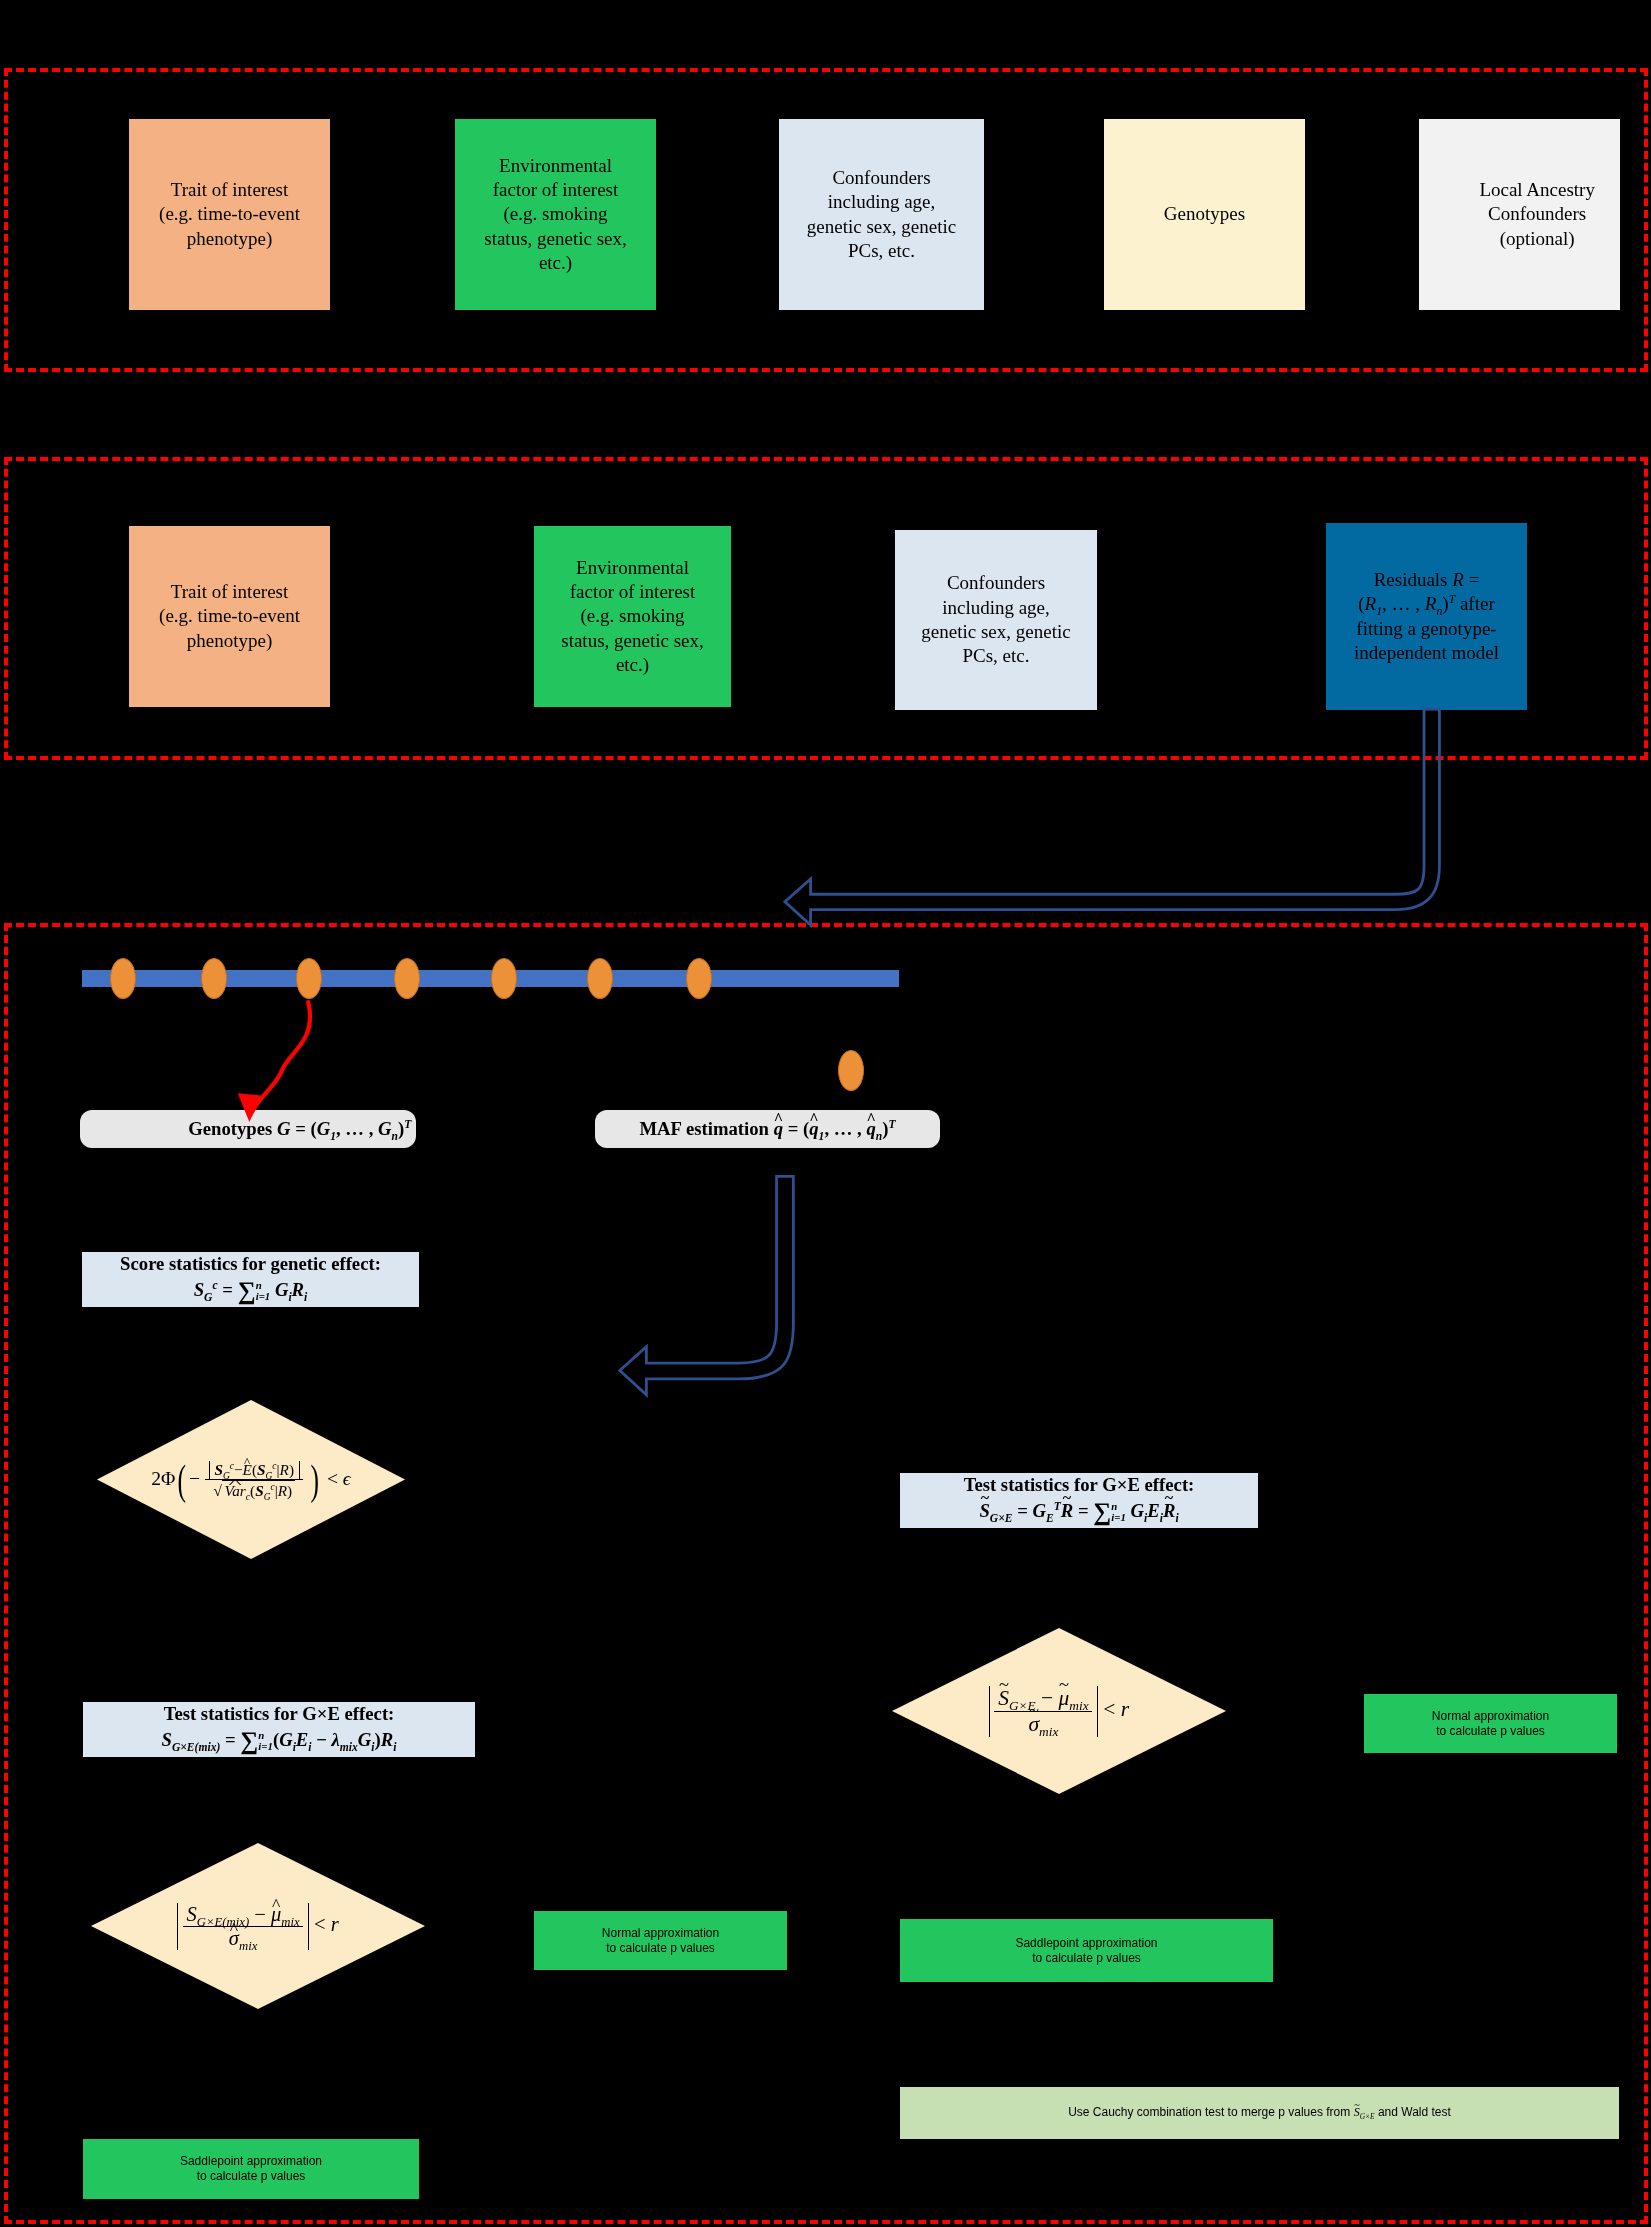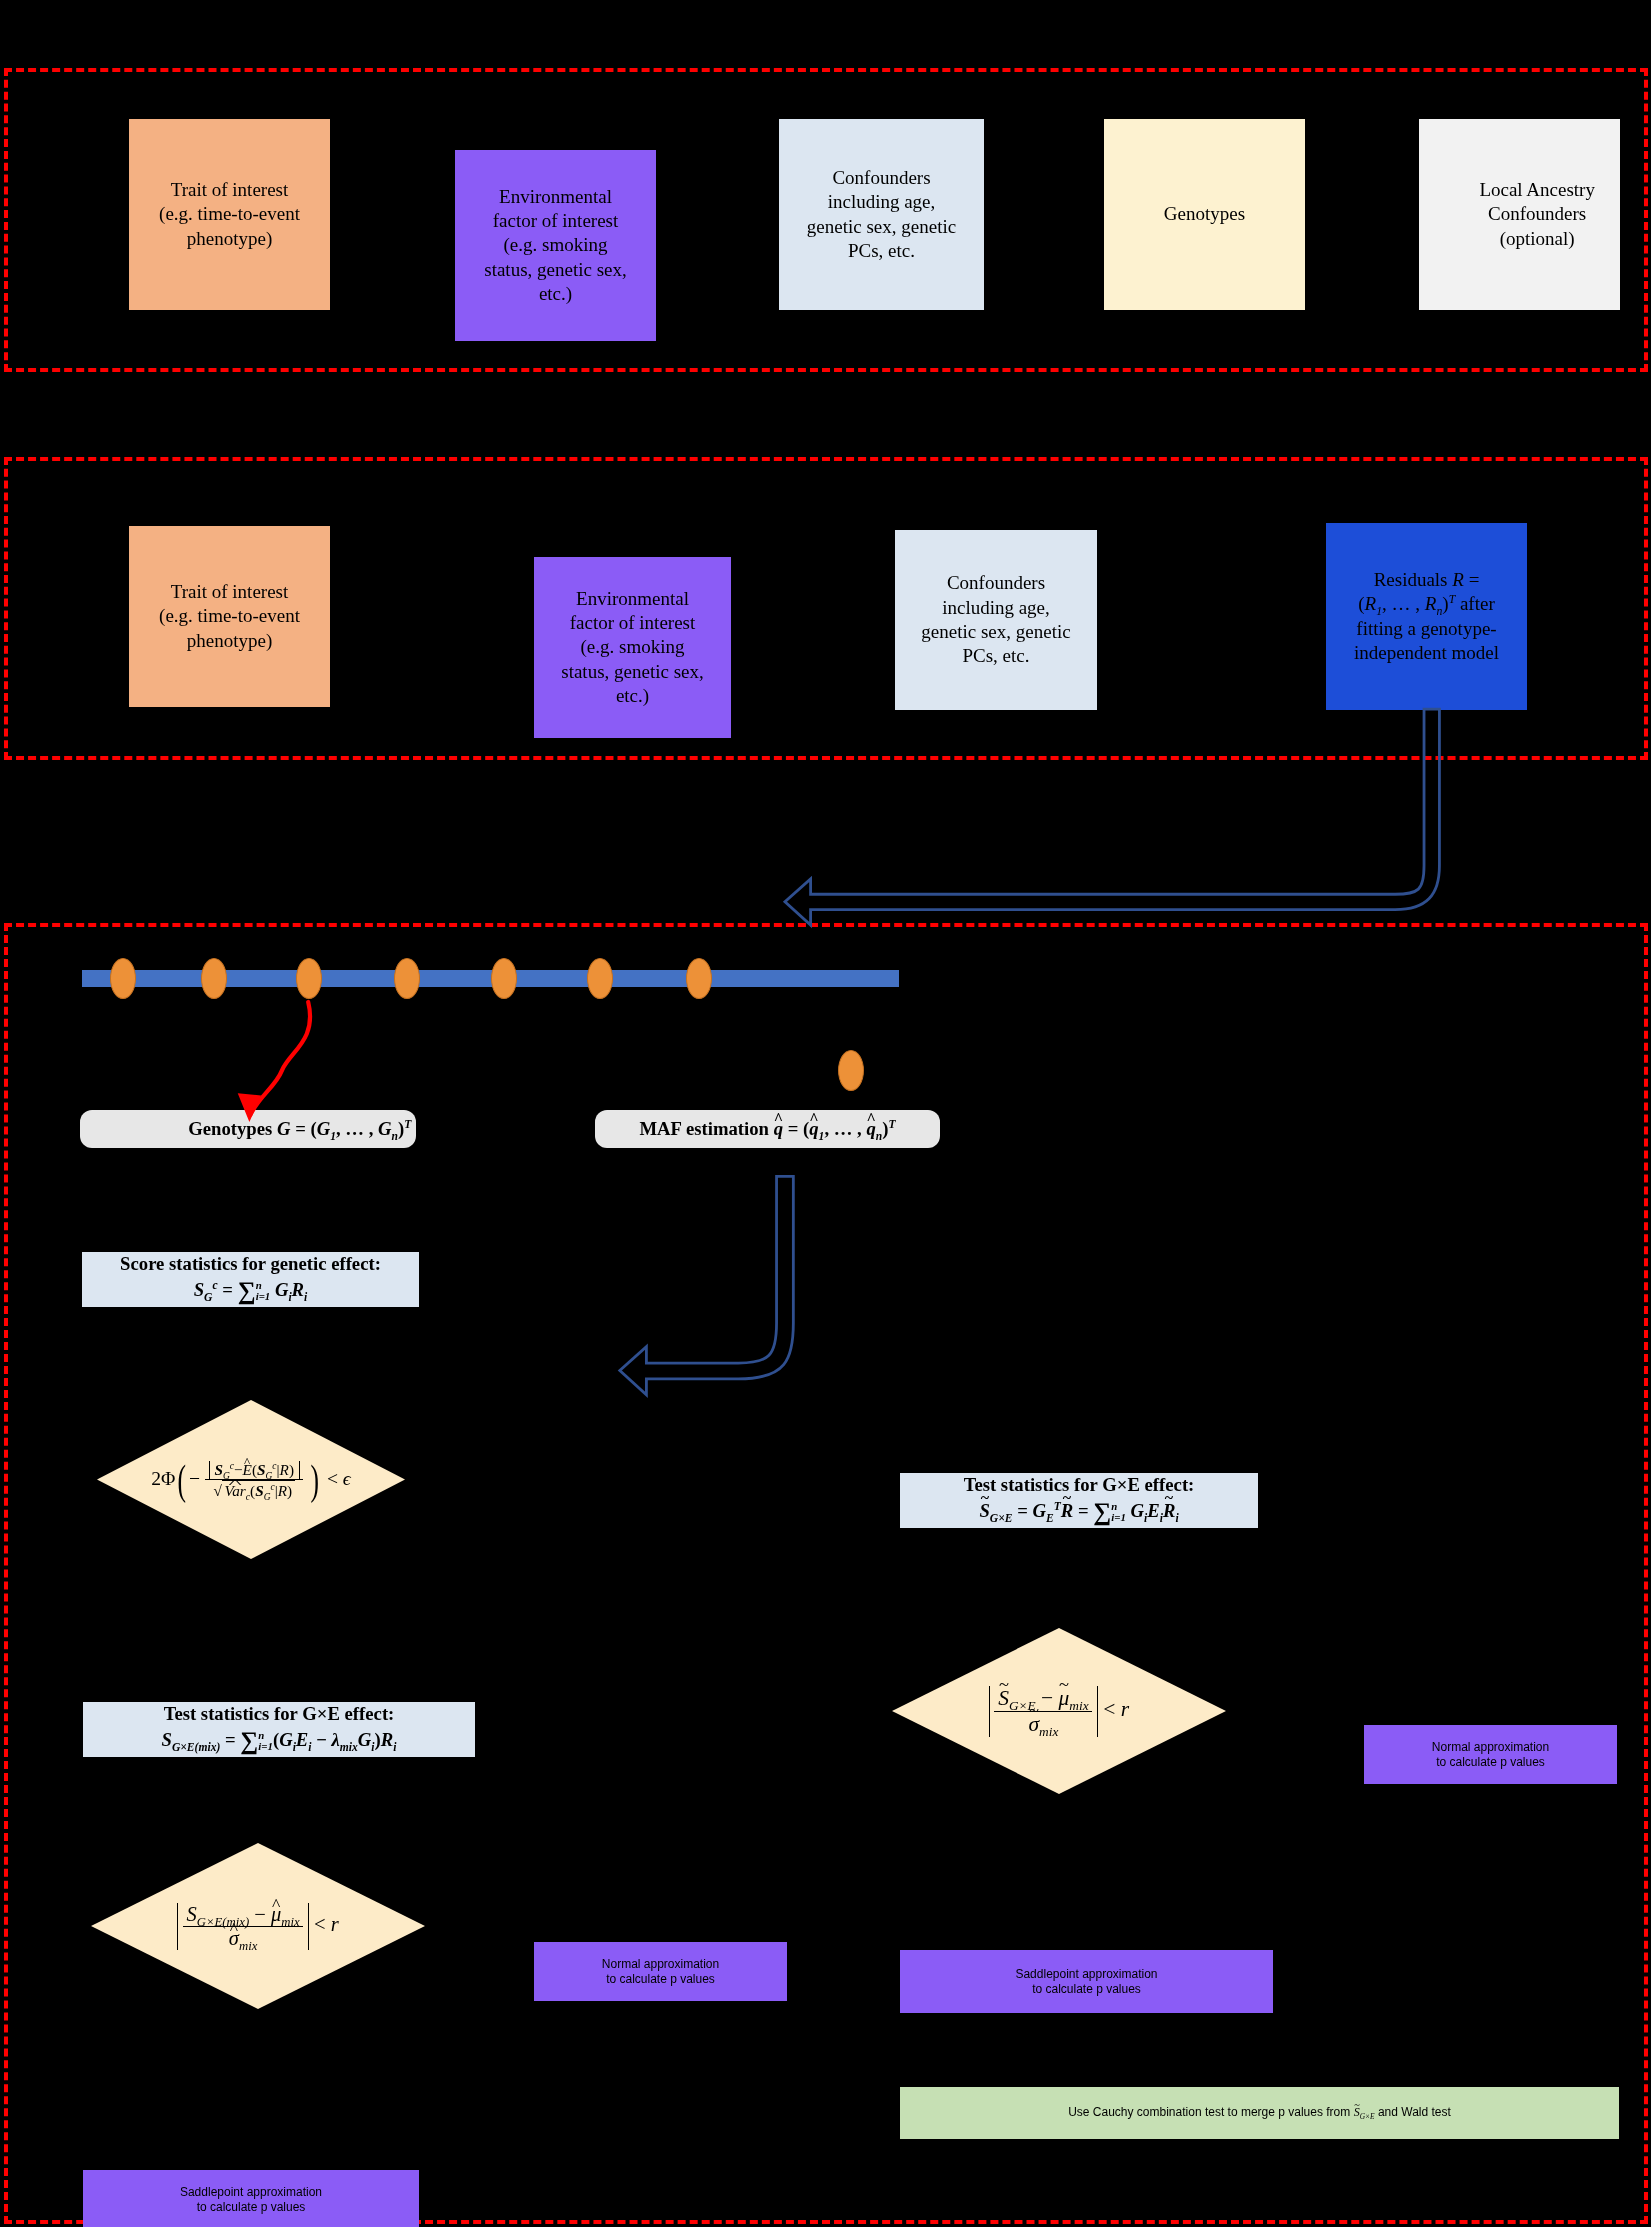--- a/index.html
+++ b/index.html
@@ -38,25 +38,25 @@
     position: absolute;
     box-sizing: border-box;
     display: flex;
     align-items: center;
     justify-content: center;
     text-align: center;
     line-height: 1.28;
     padding: 2.8px 4.7px;
   }
   .box-orange  { background: #F4B183; }
-  .box-green   { background: #8b5cf6; margin-top: 31px; }
+  .box-green   { background: #22c55e; }
   .box-blue    { background: #DCE6F1; }
   .box-cream   { background: #FDF2D0; }
   .box-white   { background: #F2F2F2; }
-  .box-peach   { background: #1d4ed8; }
+  .box-peach   { background: #0369a1; }
   .box-gray    { background: #E7E7E7; border-radius: 12px; }
   .box-lgreen  { background: #C6E0B4; }
 
   .t-serif  { font-family: "Liberation Serif", serif; }
   .t-bold   { font-weight: bold; }
   .t-sans   { font-family: "Liberation Sans", sans-serif; }
 
   .fs-base  { font-size: 19px; }
   .fs-form  { font-size: 18.7px; }
   .fs-small { font-size: 12px; }

